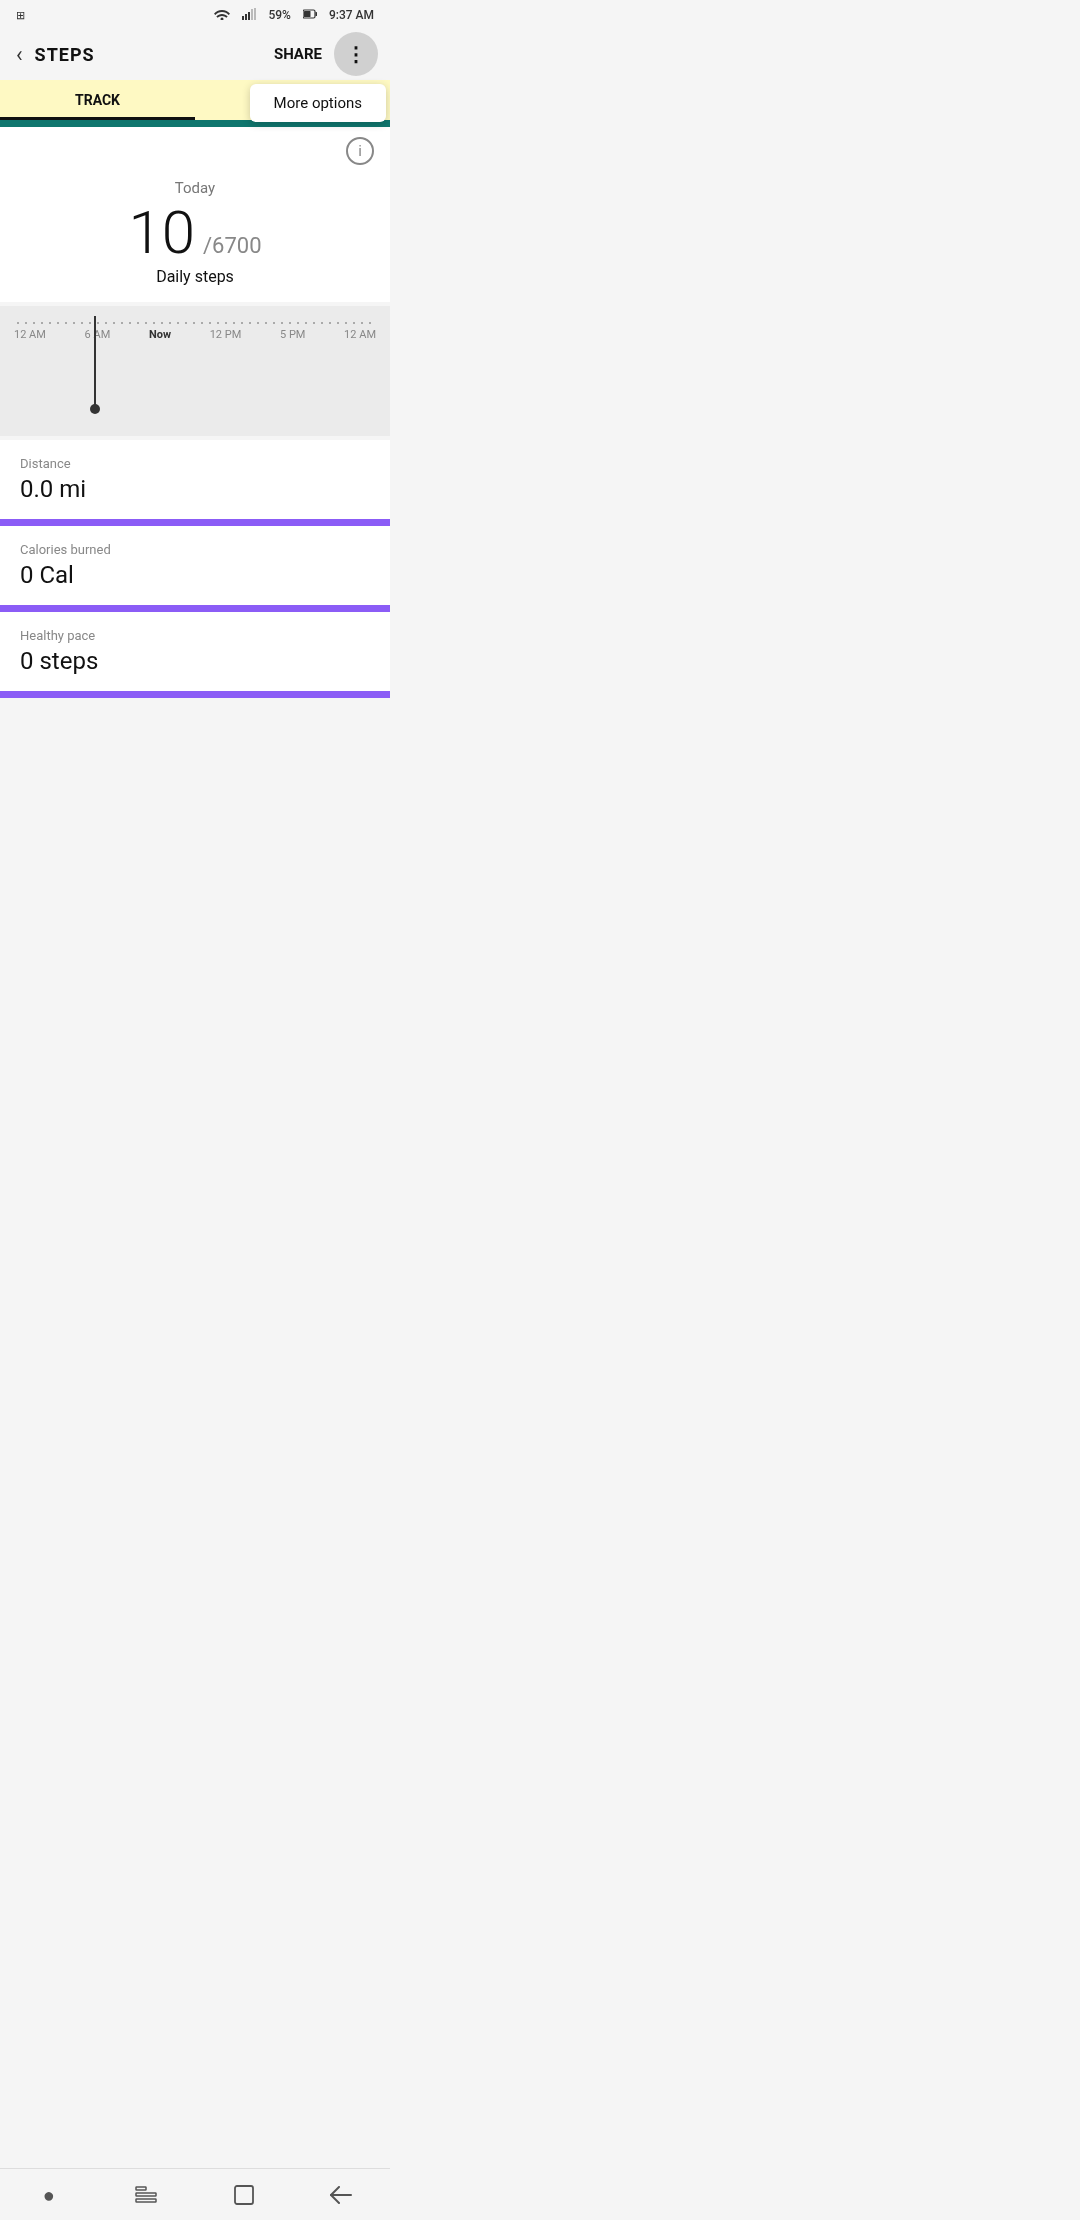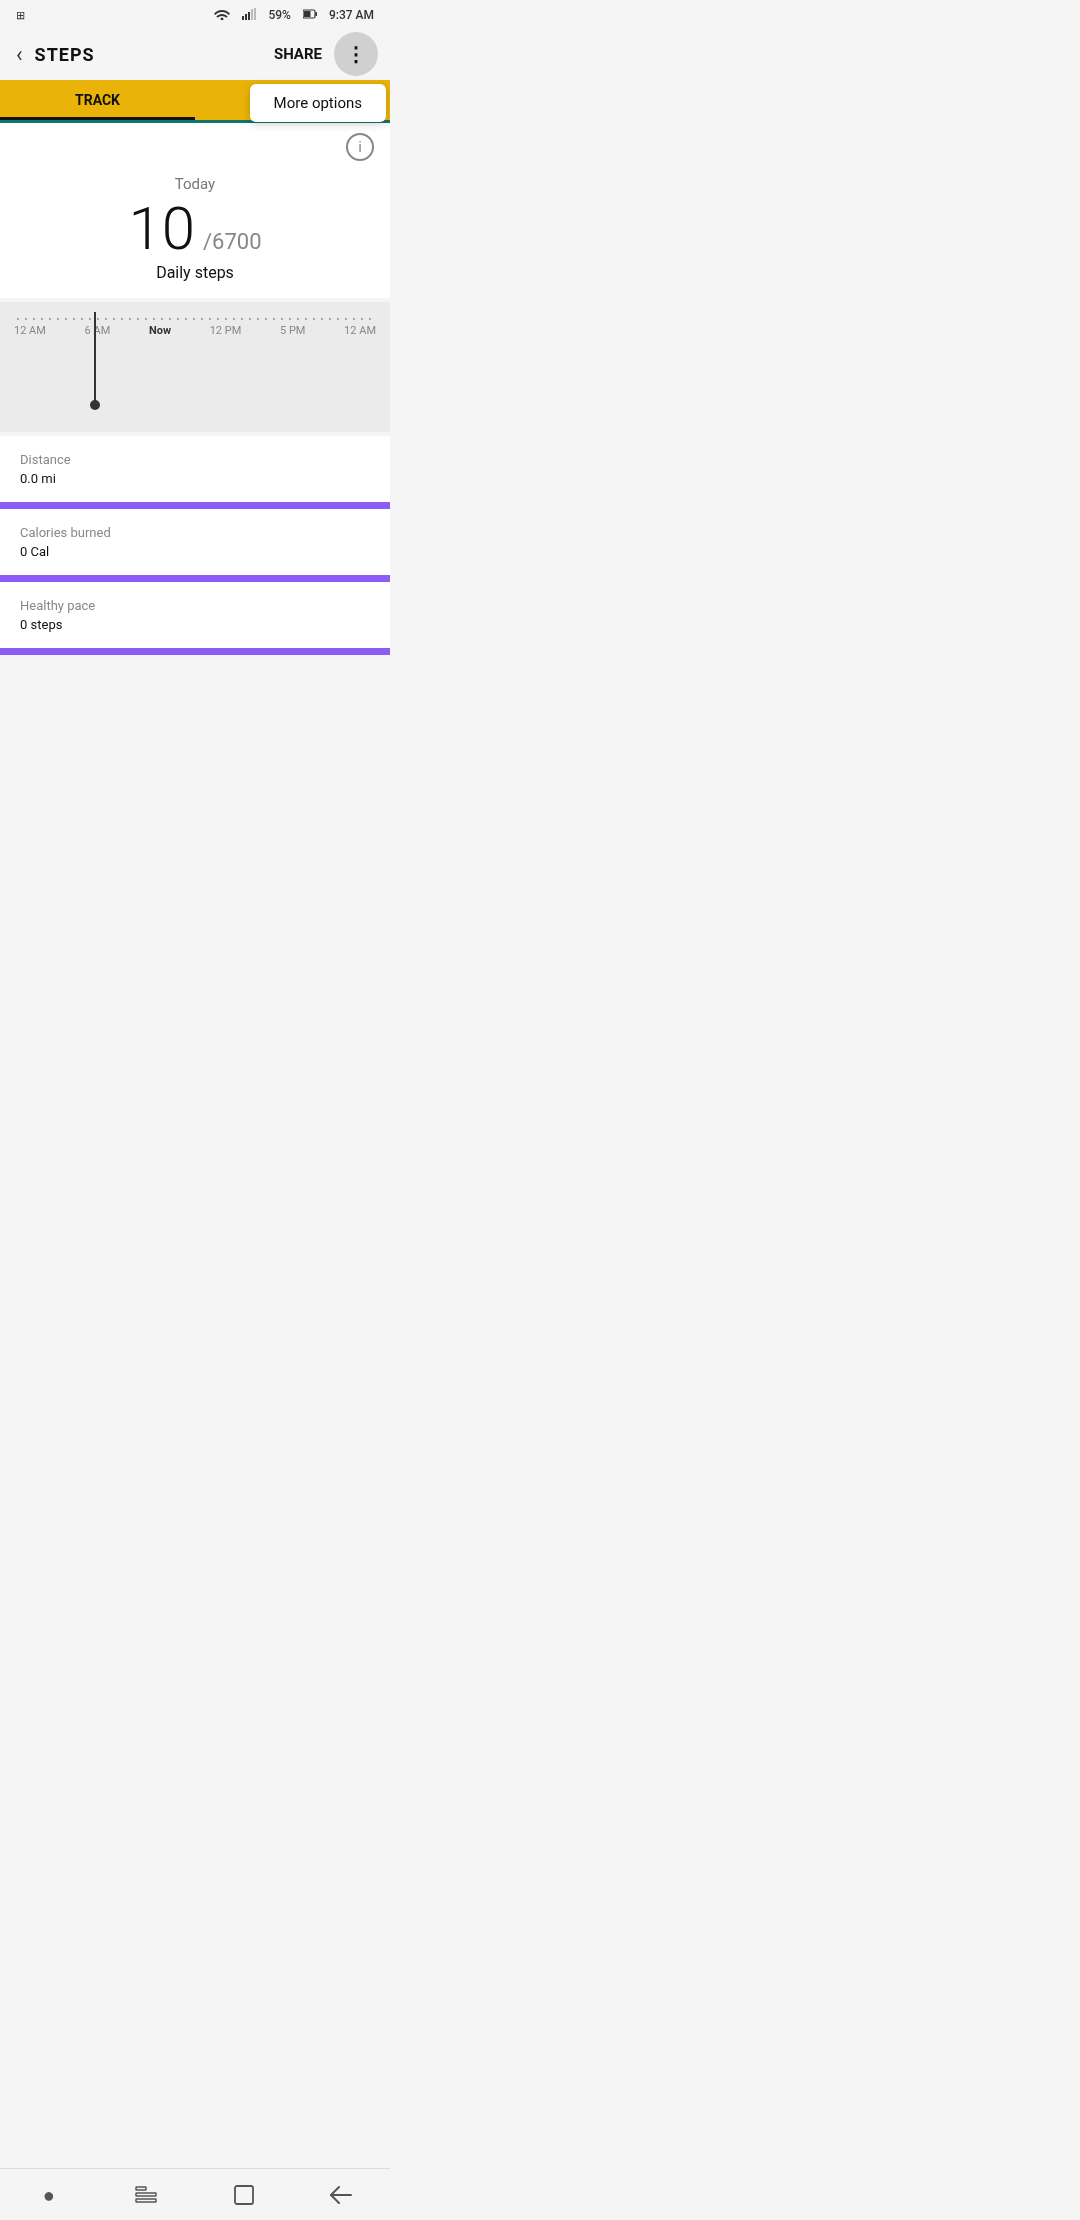--- a/index.html
+++ b/index.html
@@ -106,23 +106,23 @@
       cursor: pointer;
       font-size: 20px;
       color: #111;
       letter-spacing: 0;
       font-weight: 900;
     }
 
     
     .tabs-container {
       display: flex;
-      background: #eab308;
+      background: #fef9c3;
       position: relative;
-      border-bottom: 3px solid #0f766e;
+      border-bottom: 7px solid #0f766e;
     }
 
     .tab {
       flex: 1;
       text-align: center;
       padding: 12px 0;
       font-size: 14px;
       font-weight: 600;
       color: #555;
       cursor: pointer;
@@ -285,21 +285,21 @@
       border-bottom: 7px solid #8b5cf6;
     }
 
     .stat-label {
       font-size: 13px;
       color: #888;
       margin-bottom: 4px;
     }
 
     .stat-value {
-      font-size: 13px;
+      font-size: 24px;
       color: #111;
       font-weight: 400;
     }
 
     
     .bottom-nav {
       position: fixed;
       bottom: 0;
       left: 0;
       width: 390px;

